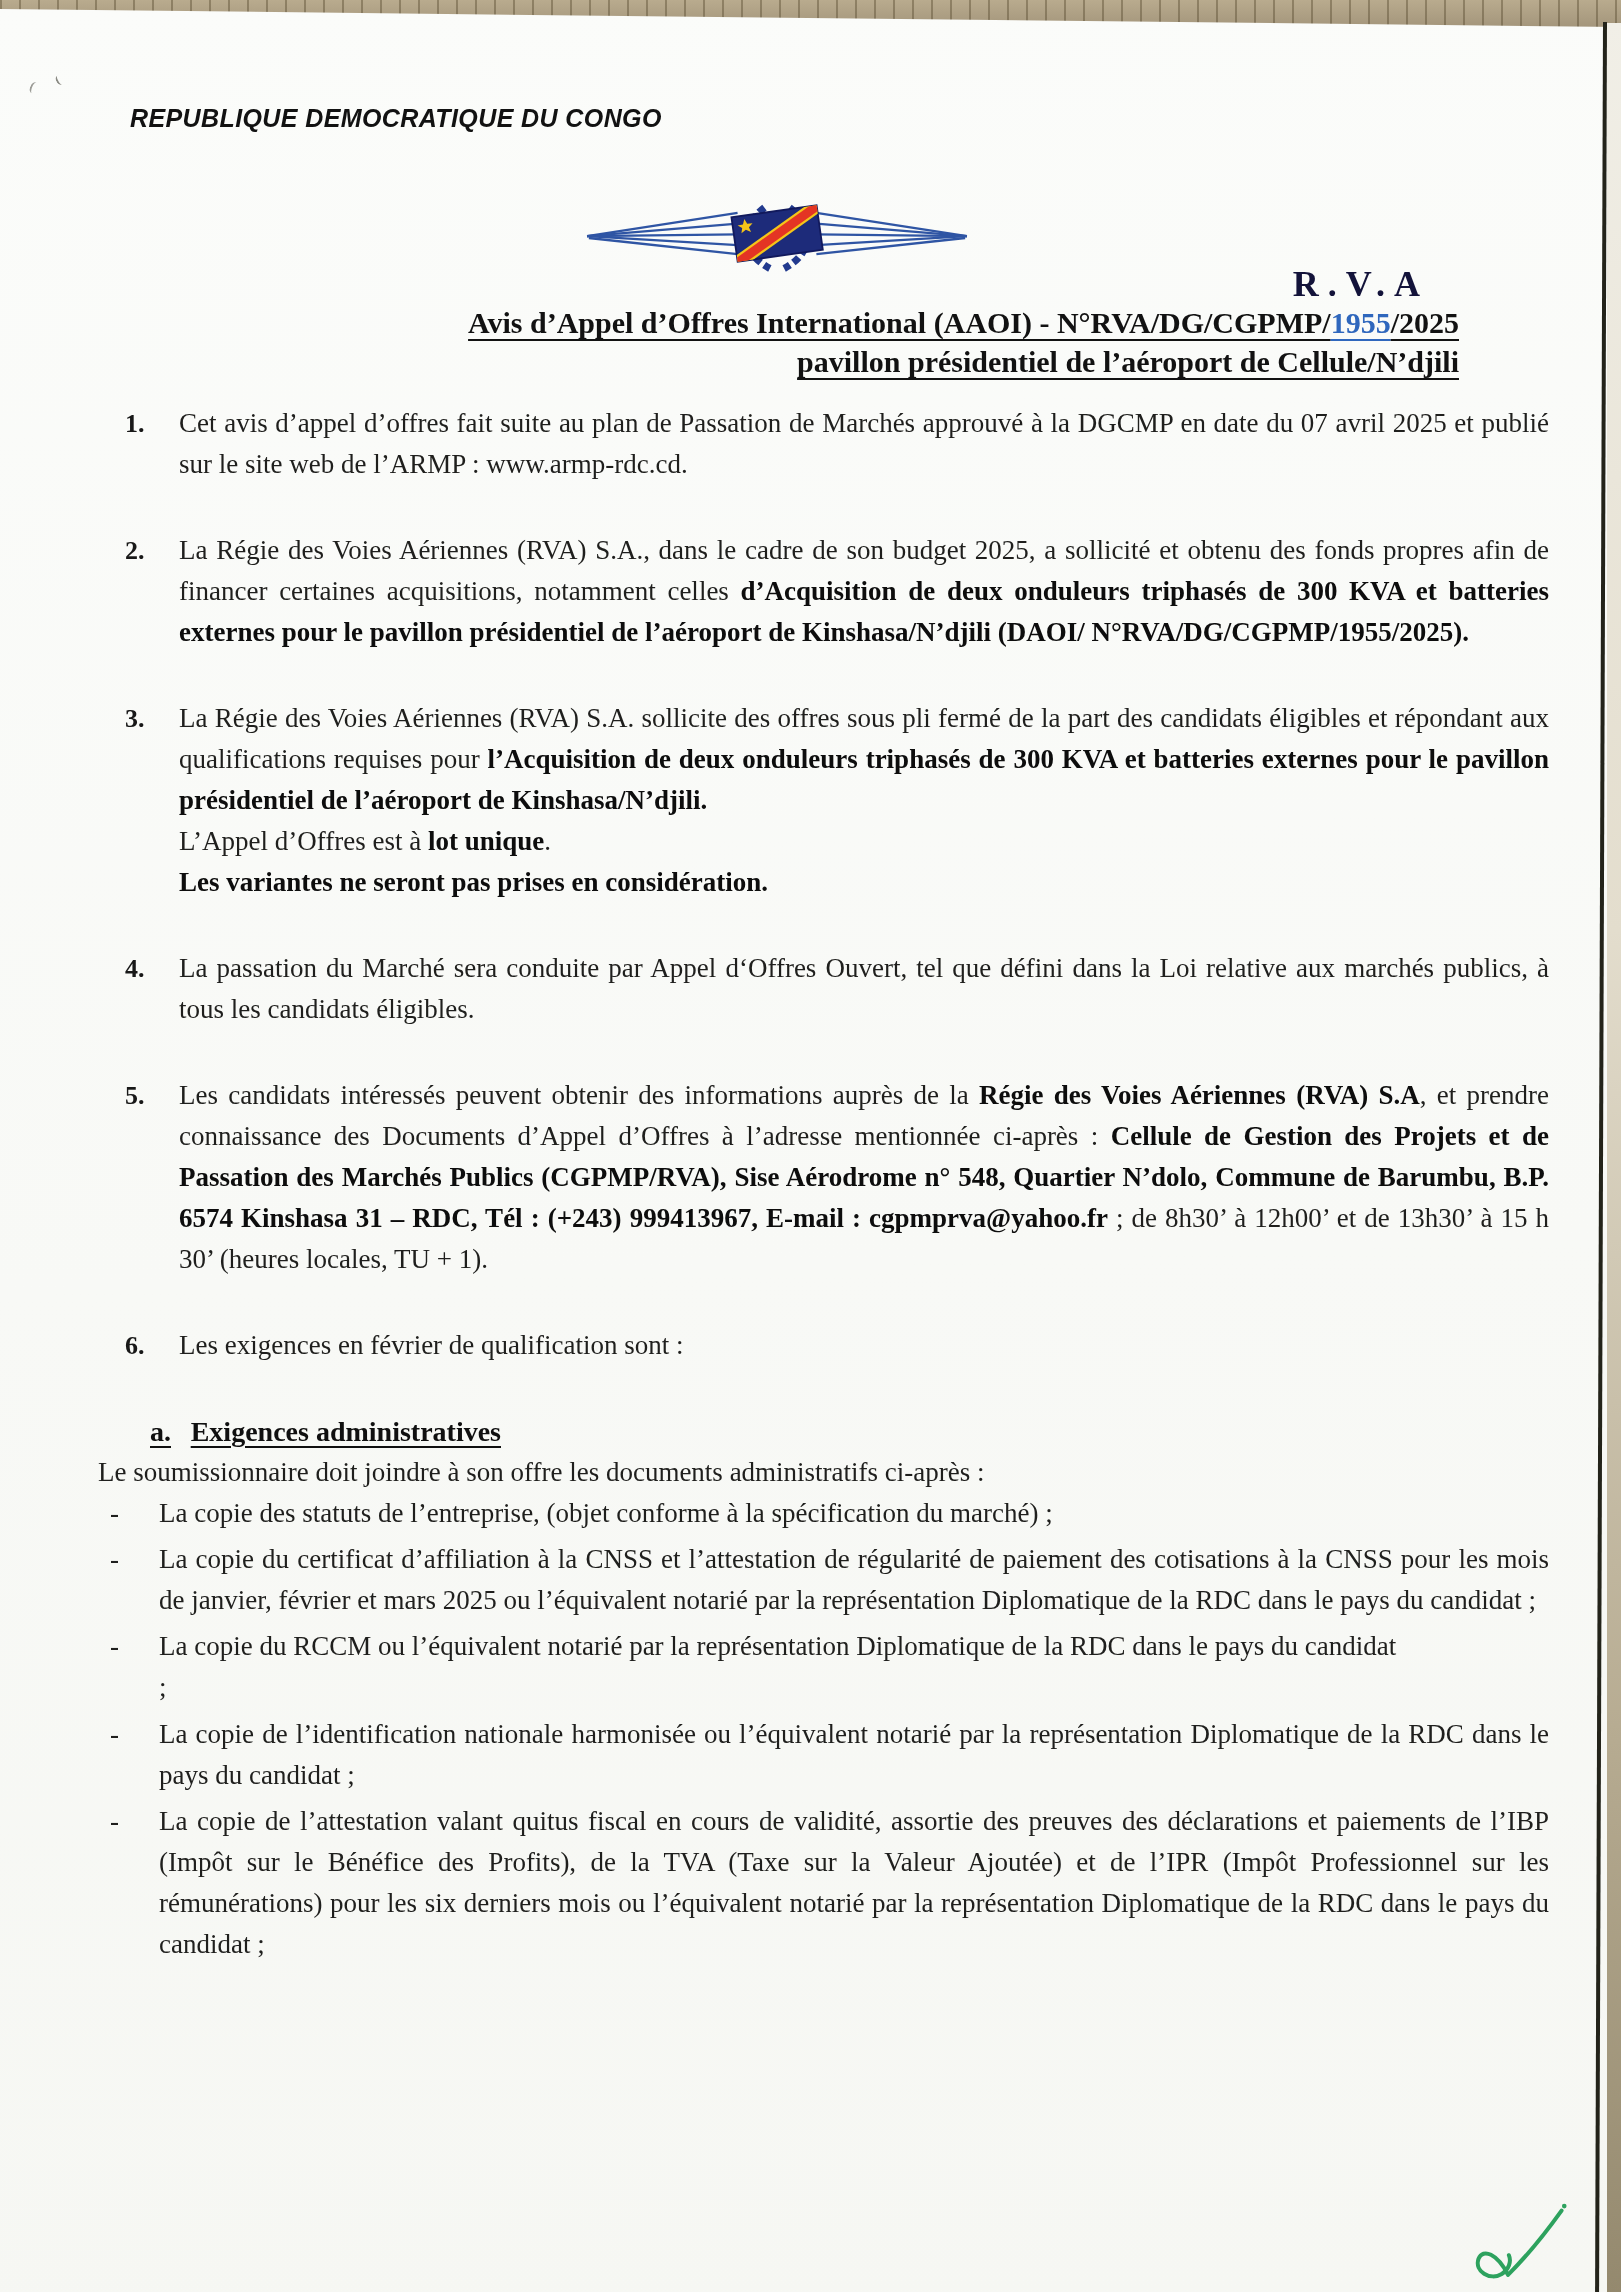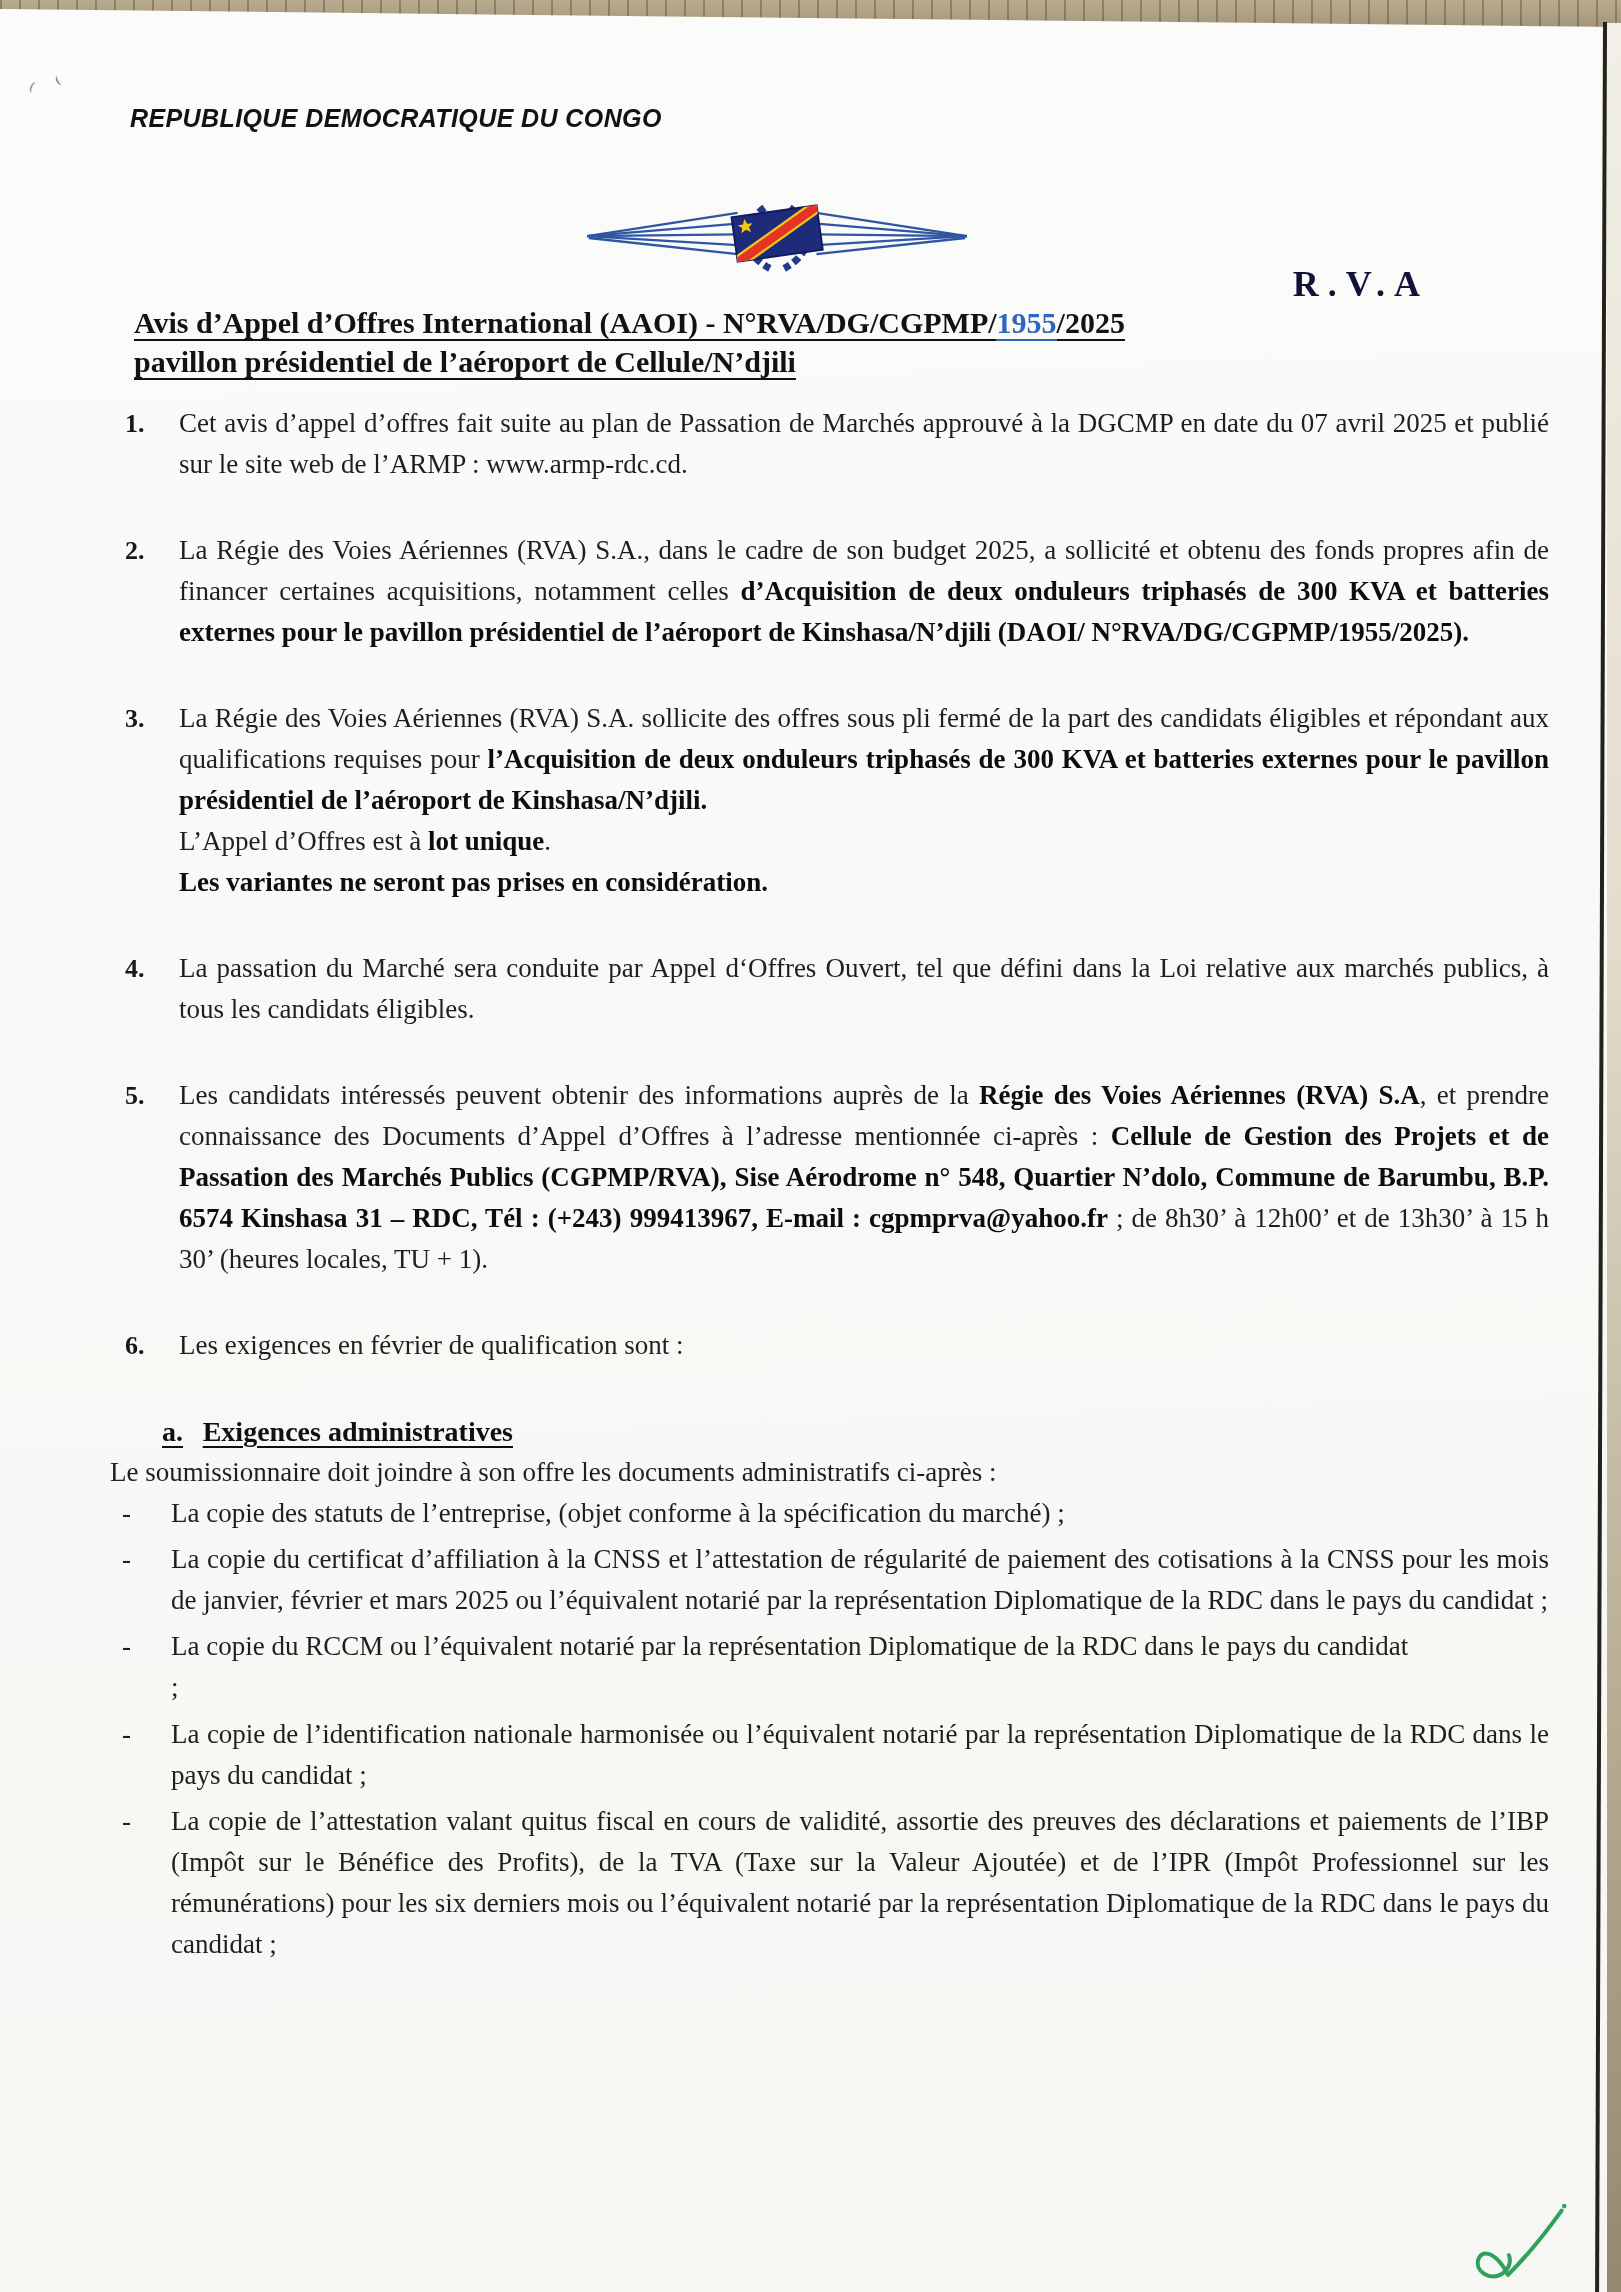--- a/index.html
+++ b/index.html
@@ -28,33 +28,33 @@
      font-family:"Liberation Sans","DejaVu Sans",sans-serif;font-weight:bold;font-style:italic;
      font-size:25px;color:#121212;letter-spacing:0.4px;}
   .h-country{top:104px;}
   .h-agency{top:174px;}
   .logo{position:absolute;left:562px;top:202px;}
   .h-rva{position:absolute;left:130px;top:263px;width:1299px;text-align:right;
      font-weight:bold;font-size:36px;letter-spacing:9px;color:#13133a;}
 
   
   .content{position:absolute;top:303px;left:0;right:0;}
-  .title{margin-left:134px;width:1325px;text-align:left;font-weight:bold;font-size:30px;
+  .title{margin-left:134px;width:1325px;text-align:right;font-weight:bold;font-size:30px;
      line-height:39px;color:#121212;}
   .t-u{text-decoration:underline;text-decoration-thickness:2.2px;text-underline-offset:6.3px;}
   .t-line1 span{text-decoration:underline;text-decoration-thickness:2.2px;text-underline-offset:6.3px;}
   .blue{color:#2f67bd;}
   .b{font-weight:bold;color:#0d0d0d;}
 
   #items{margin:21.5px 72px 0 125px;}
   .item{display:flex;margin-bottom:45px;}
   .item .num{flex:0 0 54px;font-weight:bold;font-size:26px;line-height:41px;color:#181818;}
   .item .body{flex:1;font-size:27px;line-height:41px;text-align:justify;color:#1f1f1d;}
 
-  .section-a{margin-top:29px;padding-left:12px;}
+  .section-a{margin-top:29px;}
   .sec-head{margin-left:150px;font-size:28px;line-height:41px;font-weight:bold;color:#101010;}
   .sec-letter{text-decoration:underline;text-decoration-thickness:2.2px;text-underline-offset:5.4px;
      margin-right:19.7px;}
   .sec-title{text-decoration:underline;text-decoration-thickness:2.2px;text-underline-offset:5.4px;}
   .sec-intro{margin-left:98px;margin-right:81px;font-size:27px;line-height:41px;color:#1f1f1d;}
   #bullets{margin:0 72px 0 110px;}
   .bullet{display:flex;margin-bottom:5.4px;}
   .bullet .dash{flex:0 0 49px;font-size:27px;line-height:41px;color:#1f1f1d;}
   .bullet .body{flex:1;font-size:27px;line-height:41px;text-align:justify;color:#1f1f1d;}
 </style>

